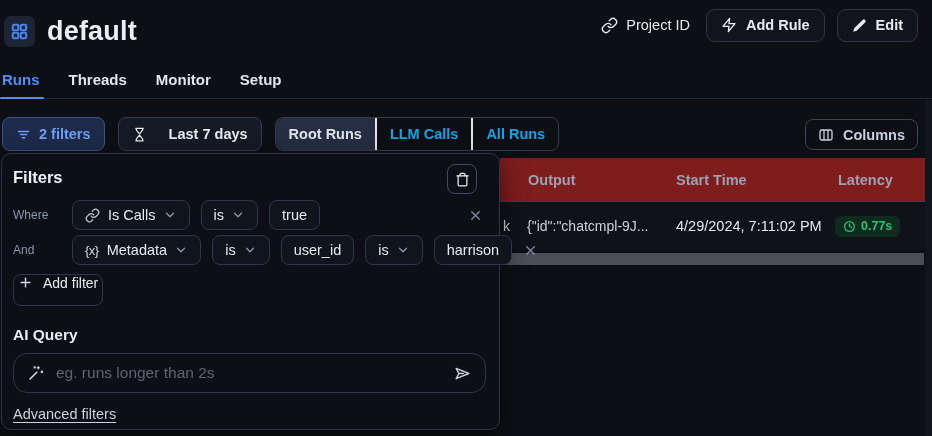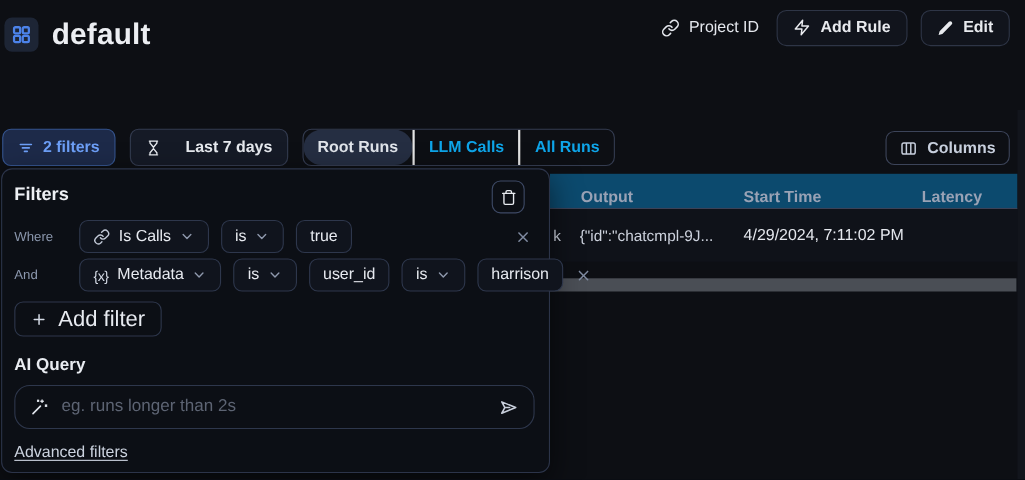--- a/index.html
+++ b/index.html
@@ -29,28 +29,28 @@
 
   
   .fbar { position:absolute; top:117px; left:2px; right:14px; height:34px; display:flex; align-items:center; gap:13px; }
   .filters-btn { display:flex; align-items:center; gap:8px; height:34px; padding:0 13px; border-radius:8px;
     background:#1d2a49; border:1px solid #35548e; color:#6d9ff7; font-size:14.5px; font-weight:600; cursor:pointer; }
   .date-btn { display:flex; align-items:center; gap:22px; height:34px; padding:0 13px; border-radius:8px;
     background:#151a26; border:1px solid #343c50; color:#e6e9ee; font-size:14.5px; font-weight:600; cursor:pointer; }
   .seg-group { display:flex; height:34px; border:1px solid #343c50; border-radius:8px; overflow:hidden; }
   .seg { display:flex; align-items:center; padding:0 13px; font-size:14.5px; font-weight:600; color:#0ea5e9;
     background:transparent; cursor:pointer; border-left:2px solid #e5e5e5; }
-  .seg:first-child { border-left:none;border-radius:16px; }
+  .seg:first-child { border-left:none; }
   .seg.active { background:#252e42; color:#e0e4ea; }
   .columns-btn { position:absolute; right:0; top:2px; display:flex; align-items:center; gap:9px; height:31px; padding:0 12px;
     border:1px solid #3c4459; border-radius:8px; background:transparent; color:#c7cfdd; font-size:14.5px; font-weight:600; cursor:pointer; }
 
   
   .table { position:absolute; left:500px; top:158px; width:425px; }
-  .thead { position:relative; height:32px; background:#0c4a6e; border-bottom:1px solid #3c4257; }
+  .thead { position:relative; height:44px; background:#7f1d1d; border-bottom:1px solid #3c4257; }
   .th { position:absolute; top:0; height:44px; display:flex; align-items:center; font-size:14.5px; font-weight:600; color:#99a2b5; }
   .trow { position:relative; height:48px; background:#0f1219; }
   .td { position:absolute; top:0; height:48px; display:flex; align-items:center; font-size:14px; color:#ccd1dc; white-space:nowrap; }
   .td.time { color:#e5e8ee; font-size:14.5px; }
   .lat-badge { display:inline-flex; align-items:center; gap:5px; height:21px; padding:0 8px; border-radius:6px;
     background:#0d2b1e; color:#31c273; font-size:12.5px; font-weight:600; }
   .hscroll { position:absolute; left:0; top:95px; width:424px; height:12px; background:#4a4e55; }
   .vscroll { position:absolute; right:0; top:100px; width:7px; bottom:0; background:#12151c; }
 
   
@@ -62,22 +62,22 @@
   .trash-btn { position:absolute; right:9px; top:-2px; width:30px; height:30px; border:1px solid #3e4a66; border-radius:8px;
     background:transparent; display:flex; align-items:center; justify-content:center; cursor:pointer; color:#e8ebf0; }
   .frow { display:flex; align-items:center; gap:11px; height:30px; margin-top:4px; padding-right:3px; }
   .frow + .frow { margin-top:5px; }
   .conj { width:48px; flex:none; font-size:12px; color:#8b97ad; }
   .pill { display:flex; align-items:center; gap:8px; height:30px; padding:0 12px; border:1px solid #2e374c; border-radius:8px;
     background:#10141d; font-size:14.5px; color:#e7eaf0; cursor:pointer; white-space:nowrap; }
   .pill .braces { font-size:13px; color:#d3d9e4; letter-spacing:-.5px; }
   .chev { color:#8e98ac; margin-left:-1px; }
   .row-x { margin-left:auto; color:#7f8aa0; cursor:pointer; display:flex; align-items:center; }
-  .add-filter { margin-top:9px; display:inline-flex; align-items:center; gap:10px; height:32px; padding:0 14px;
-    border:1px solid #2e374c; border-radius:8px; background:transparent; color:#e7eaf0; font-size:20px; cursor:pointer; }
+  .add-filter { margin-top:9px; display:inline-flex; gap:10px; height:32px; padding:0 4px;
+    border:1px solid #2e374c; border-radius:8px; background:transparent; color:#e7eaf0; font-size:14px; cursor:pointer; }
   .ai-label { margin-top:17px; font-size:15.5px; font-weight:600; color:#e9ecf1; }
   .ai-input { margin-top:9px; height:40px; border:1px solid #2e374c; border-radius:14px; display:flex; align-items:center;
     padding:0 13px; gap:11px; background:transparent; }
   .ai-input input { flex:1; background:transparent; border:none; outline:none; color:#dfe3ea;
     font-size:15.5px; font-family:"Liberation Sans", sans-serif; }
   .ai-input input::placeholder { color:#5d6473; }
   .send-btn { color:#c8cedb; cursor:pointer; display:flex; align-items:center; }
   .adv-link { margin-top:13px; display:inline-block; font-size:14.5px; color:#ccd3df; text-decoration:underline;
     text-underline-offset:3px; cursor:pointer; }
 </style>
@@ -121,20 +121,26 @@
         <span>
           <svg width="15" height="15" viewBox="0 0 24 24" fill="#e8eaee">
             <path d="M17 3a2.828 2.828 0 1 1 4 4L7.5 20.5 2 22l1.5-5.5L17 3z"></path>
           </svg>
         </span>
         <span>Edit</span>
       </button>
     </div>
   </div>
 
+  <div class="tabbar">
+    <div class="tab active">Runs</div>
+    <div class="tab">Threads</div>
+    <div class="tab">Monitor</div>
+    <div class="tab">Setup</div>
+  </div>
 
   <div class="fbar">
     <button class="filters-btn">
       <span>
         <svg width="15" height="15" viewBox="0 0 24 24" fill="none" stroke="#6d9ff7" stroke-width="2.4" stroke-linecap="round">
           <line x1="4" y1="7" x2="20" y2="7"></line>
             <line x1="7" y1="12" x2="17" y2="12"></line>
             <line x1="10" y1="17" x2="14" y2="17"></line>
         </svg>
       </span>
@@ -171,20 +177,31 @@
   <div class="table">
     <div class="thead">
       <div class="th" style="left:28px">Output</div>
       <div class="th" style="left:176px">Start Time</div>
       <div class="th" style="left:338px">Latency</div>
     </div>
     <div class="trow">
       <div class="td" style="left:3px">k</div>
       <div class="td" style="left:27px">{"id":"chatcmpl-9J...</div>
       <div class="td time" style="left:176px">4/29/2024, 7:11:02 PM</div>
+      <div class="td" style="left:335px">
+        <span class="lat-badge">
+          <span>
+            <svg width="13" height="13" viewBox="0 0 24 24" fill="none" stroke="#31c273" stroke-width="2.3" stroke-linecap="round">
+              <circle cx="12" cy="12" r="9"></circle>
+                <polyline points="12 7 12 12 15.5 14"></polyline>
+            </svg>
+          </span>
+          <span>0.77s</span>
+        </span>
+      </div>
     </div>
     <div class="hscroll"></div>
   </div>
 
   <div class="vscroll"></div>
 
   <div class="popup">
     <div class="popup-titlerow">
       <div class="popup-title">Filters</div>
       <div class="trash-btn">

